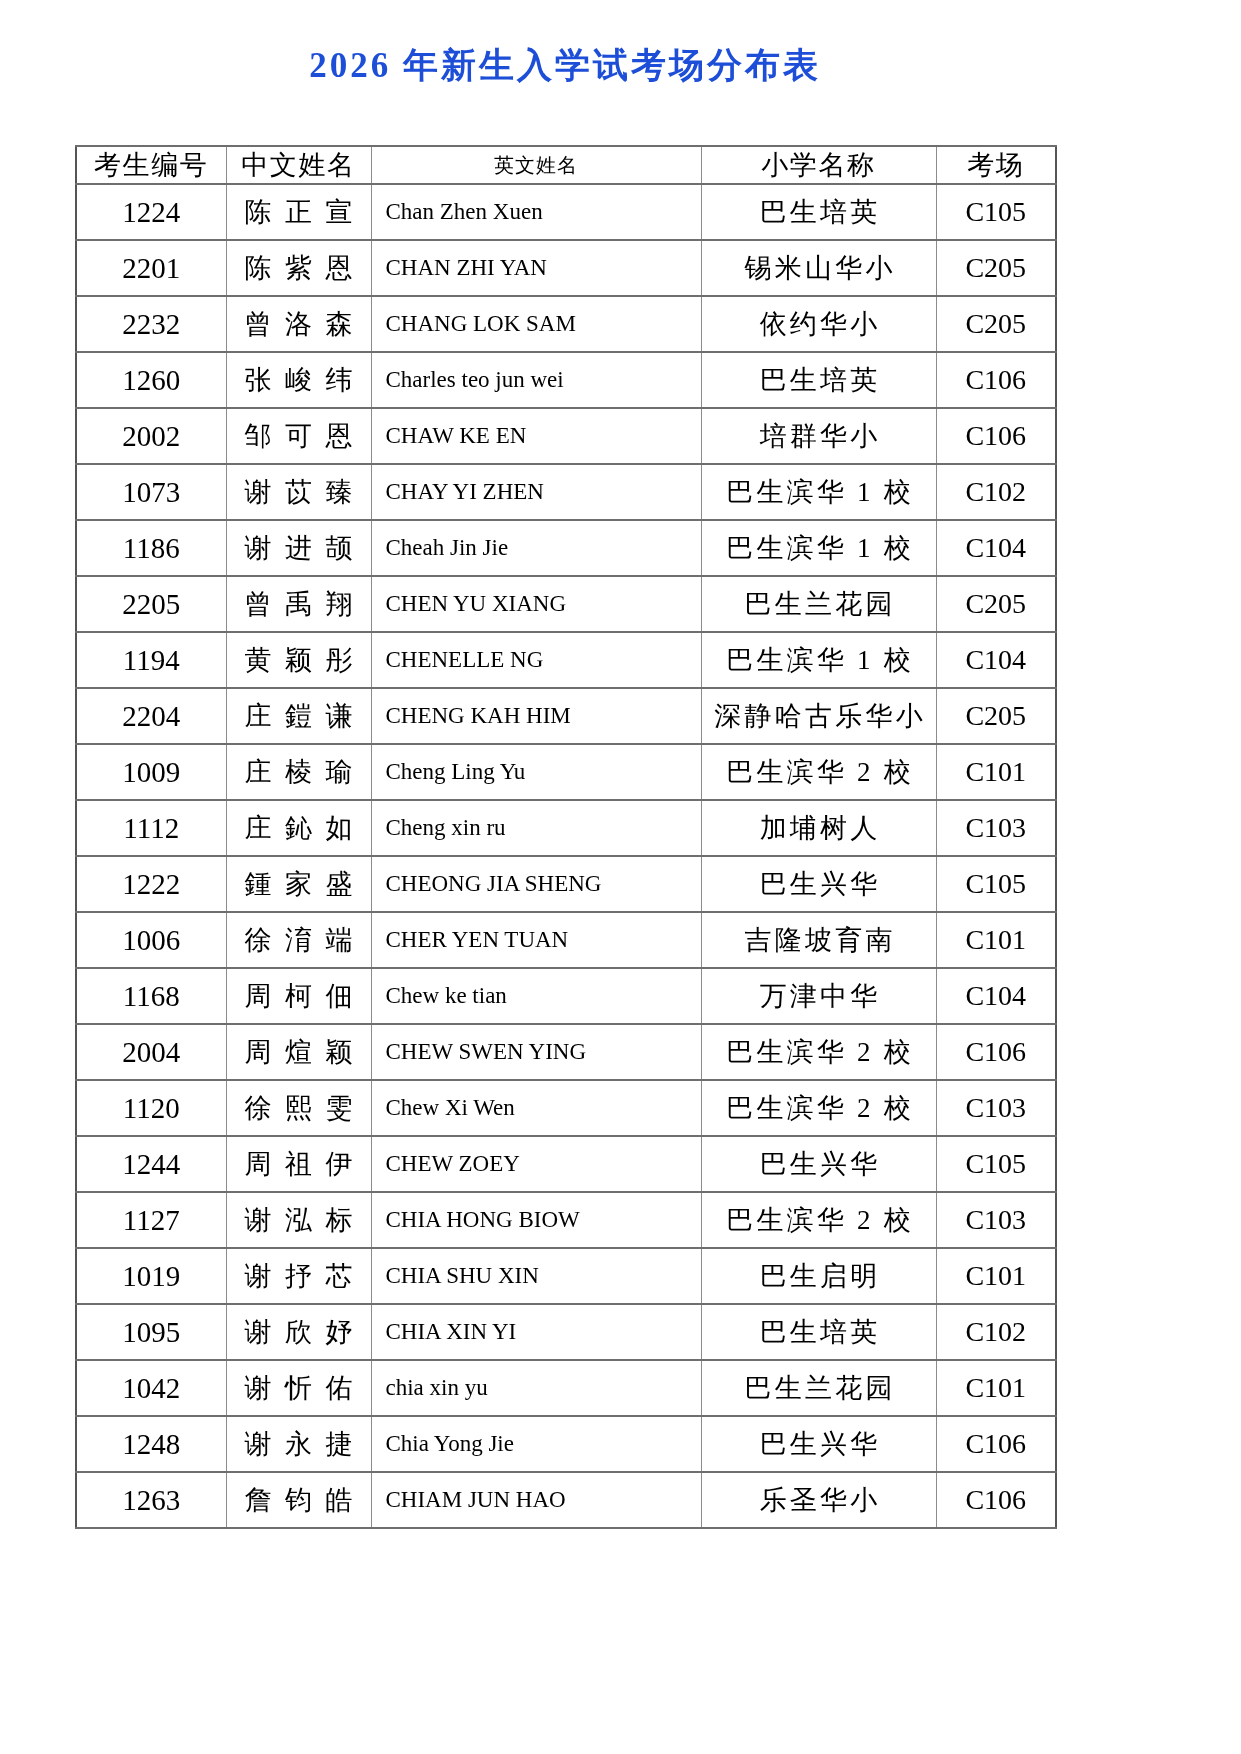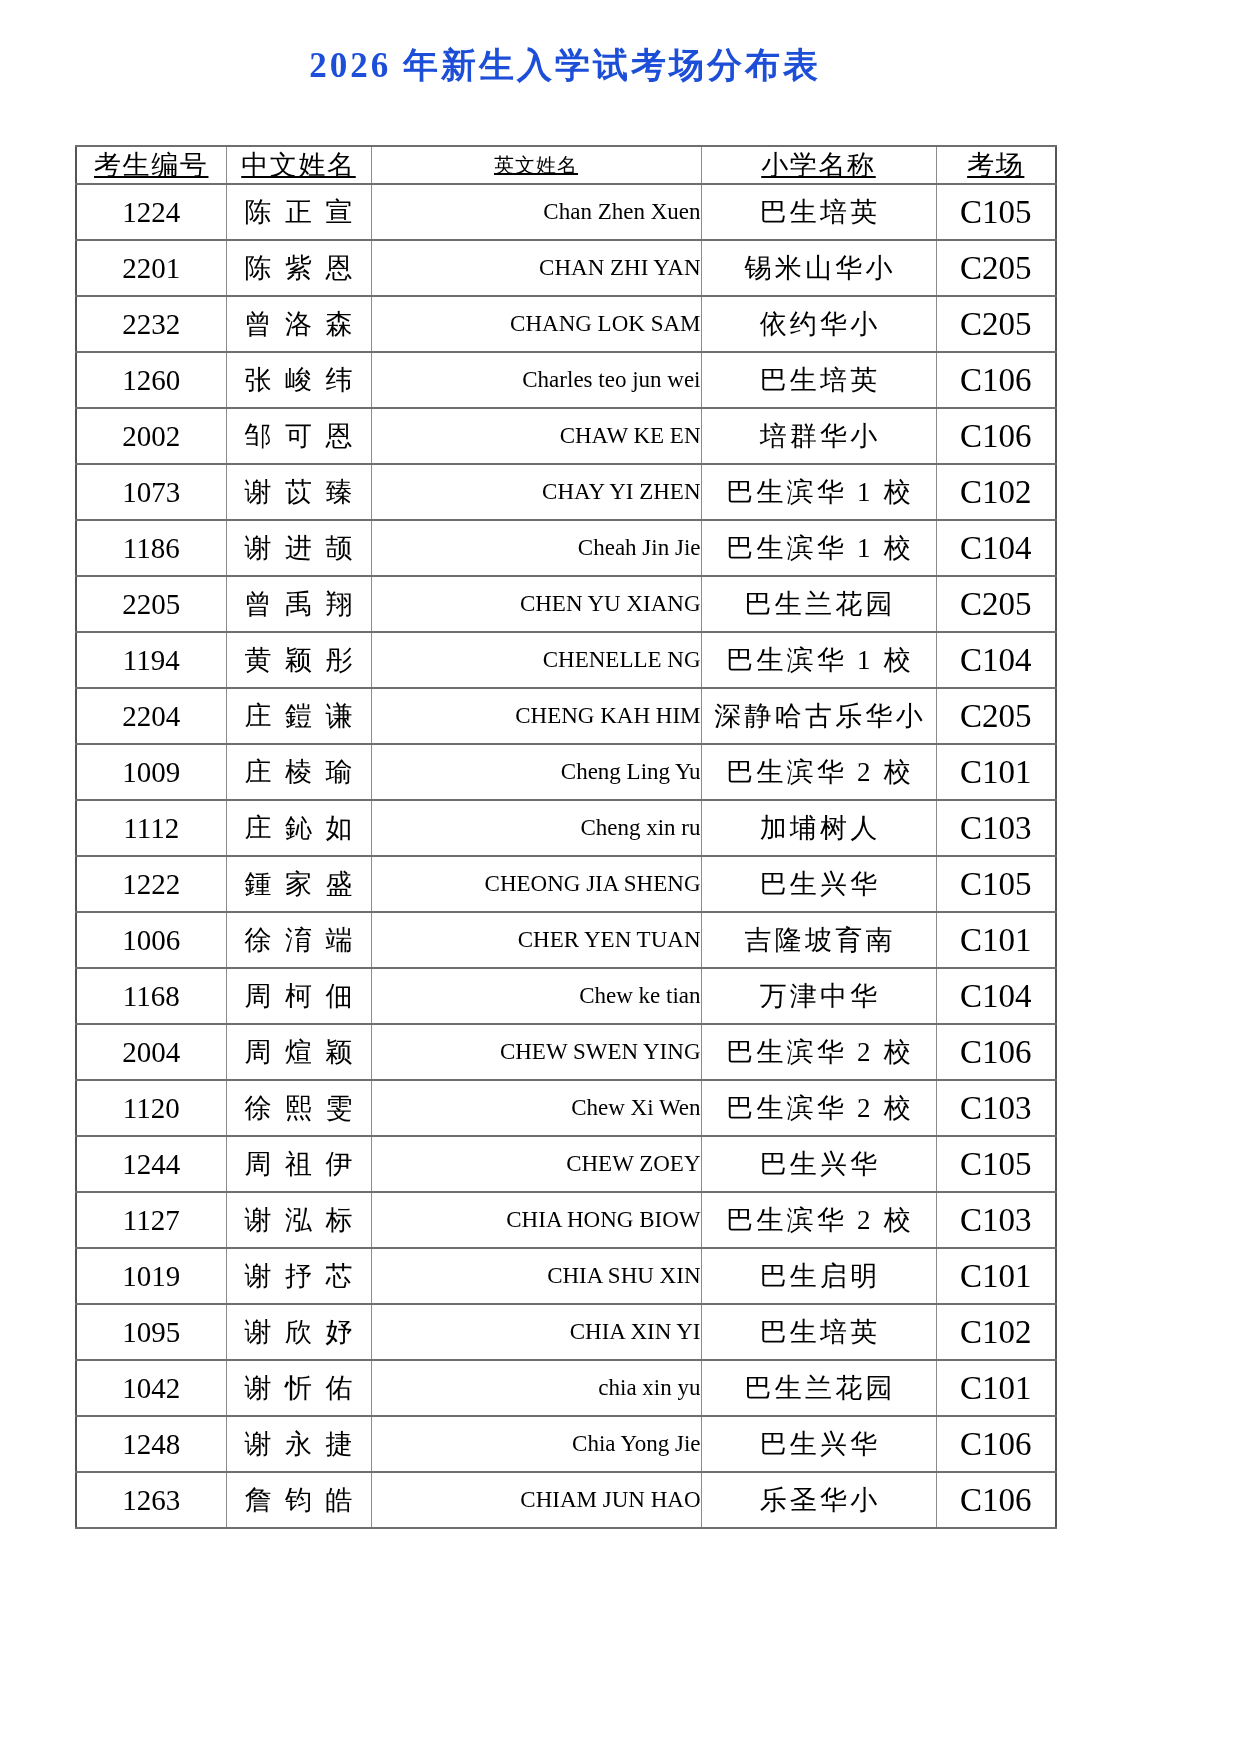--- a/index.html
+++ b/index.html
@@ -43,35 +43,35 @@
     border-left: 1px solid #8c8c8c;
     border-right: 1px solid #8c8c8c;
     border-top: 2px solid #6e6e6e;
     border-bottom: 2px solid #6e6e6e;
     padding: 0;
     text-align: center;
     vertical-align: middle;
     white-space: nowrap;
     overflow: hidden;
   }
-  thead tr { height: 32px; text-decoration: underline; }
+  thead tr { height: 32px; }
   tbody tr { height: 56px; margin-left: 35px; }
 
   th {
     font-weight: normal;
     font-size: 27px;
     letter-spacing: 0.06em;
   }
   th.h-en { font-size: 20px; letter-spacing: 0.05em; }
 
   td.num    { font-size: 29px; }
   td.cn     { font-size: 27px; letter-spacing: 0.5em; padding-left: 0.5em; }
-  td.en     { font-size: 23px; text-align: right; padding-left: 14px; }
+  td.en     { font-size: 23px; text-align: left; padding-left: 14px; }
   td.school { font-size: 27px; letter-spacing: 0.12em; padding-left: 0.12em; font-family: Liberation Serif, serif; }
-  td.room   { font-size: 33px; }
+  td.room   { font-size: 28px; }
 </style>
 </head>
 <body>
 
 <div class="page">
   <h1 class="title">2026 年新生入学试考场分布表</h1>
 
   <table class="roster">
     <colgroup>
       <col class="c-num">

